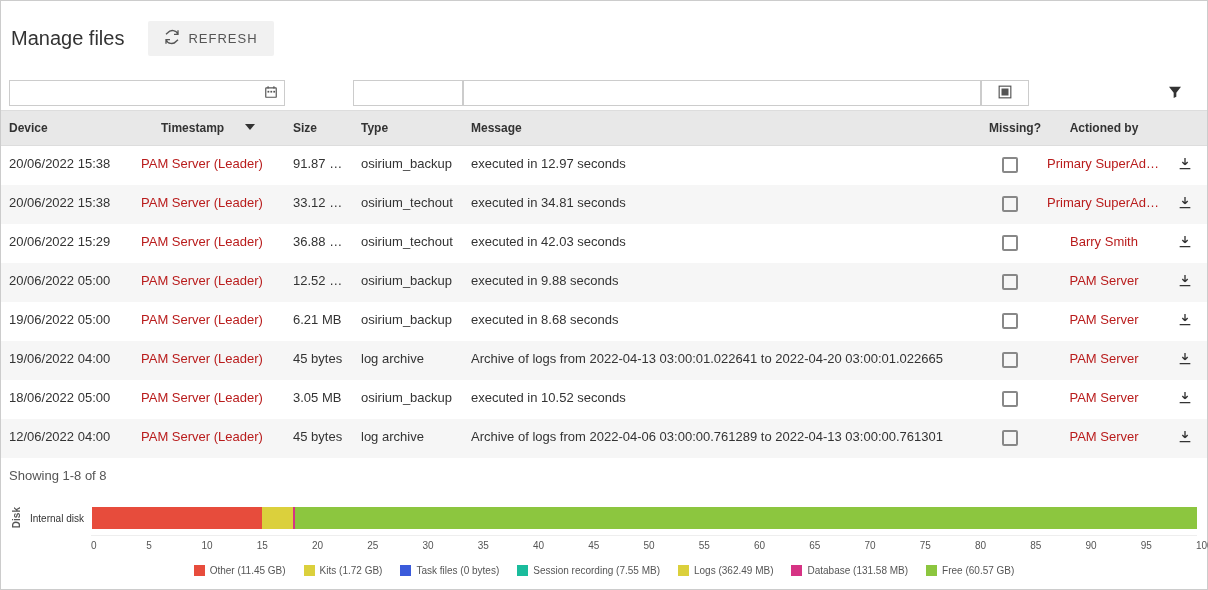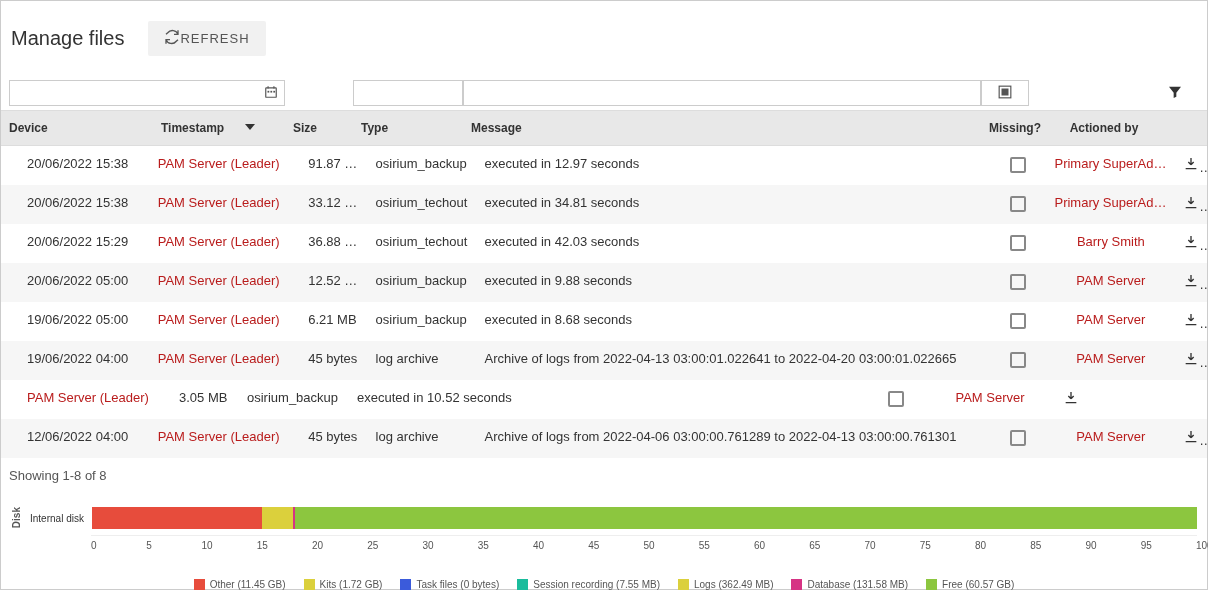--- a/index.html
+++ b/index.html
@@ -1,39 +1,39 @@
 <!DOCTYPE html>
 <html><head>
 <meta charset="utf-8">
 <style>
 * { box-sizing: border-box; margin: 0; padding: 0; }
 body { font-family: Arial, Helvetica, sans-serif; font-size: 13px; color: #333; background: #fff; }
 .container { width: 1208px; height: 590px; border: 1px solid #ccc; position: relative; }
 
 .header { display: flex; align-items: center; padding: 20px 10px; }
 .header h2 { font-size: 20px; font-weight: normal; margin-right: 24px; }
-.refresh-btn { display: flex; align-items: center; background: #f1f1f1; border: none; padding: 8px 16px; font-size: 13px; letter-spacing: 1px; color: #555; cursor: pointer; border-radius: 2px; }
+.refresh-btn { display: flex; align-items: center; gap: 8px; background: #f1f1f1; border: none; padding: 8px 16px; font-size: 13px; letter-spacing: 1px; color: #555; cursor: pointer; border-radius: 2px; }
 .refresh-btn svg { width: 16px; height: 16px; }
 
 .filter-row { display: flex; padding: 4px 8px; gap: 0; }
 .filter-cell { border: 1px solid #ccc; height: 26px; background: #fff; display: flex; align-items: center; justify-content: right; }
 .filter-cell input { width: 100%; border: none; height: 100%; outline: none; padding: 0 4px; }
 
 .table-head { display: flex; background: #e8e8e8; font-weight: bold; font-size: 12px; border-top: 1px solid #ddd; border-bottom: 1px solid #ddd; }
 .th, .td { padding: 10px 8px; }
 .col-ts { width: 132px; }
 .col-dev { width: 152px; }
 .col-size { width: 68px; }
 .col-type { width: 110px; }
 .col-msg { width: 518px; }
 .col-miss { width: 58px; text-align: center; }
 .col-act { width: 130px; text-align: center; }
 .col-dl { width: 32px; text-align: center; }
 
-.table-body .tr { display: flex; border-bottom: 0; padding-left: 18px; }
+.table-body .tr { display: flex; border-bottom: 0; }
 .table-body .tr:nth-child(even) { background: #f6f6f6; }
 .table-body .td { font-size: 13px; white-space: nowrap; overflow: hidden; text-overflow: ellipsis; }
 .link { color: #b91c1c; cursor: pointer; }
 .checkbox { width: 16px; height: 16px; border: 2px solid #888; display: inline-block; border-radius: 2px; vertical-align: middle; }
 .sort-arrow { display: inline-block; margin-left: 18px; }
 .dl-icon svg { width: 16px; height: 16px; cursor: pointer; }
 .funnel-icon svg { width: 16px; height: 16px; cursor: pointer; }
 
 .summary { padding: 10px 8px 4px; font-size: 13px; color: #555; }
 .disk-title { background: #ebebeb; font-weight: bold; font-size: 13px; color: #555; padding: 8px 10px; margin: 2px 6px; }
@@ -42,21 +42,21 @@
 .chart-container { display: flex; align-items: center; }
 .y-axis-label { writing-mode: vertical-rl; transform: rotate(180deg); font-size: 10px; font-weight: bold; color: #555; margin-right: 8px; }
 .chart-row-label { font-size: 10px; color: #333; margin-right: 8px; white-space: nowrap; }
 .bar-area { flex: 1; position: relative; }
 .bar { display: flex; height: 22px; width: 100%; }
 .seg { height: 100%; }
 
 .axis { display: flex; justify-content: space-between; margin-top: 6px; font-size: 10px; color: #555; border-top: 1px solid #eee; padding-top: 4px; }
 .axis span { width: 1px; text-align: center; position: relative; }
 
-.legend { display: flex; justify-content: center; gap: 18px; margin-top: 28px; font-size: 10px; color: #555; flex-wrap: wrap; }
+.legend { display: flex; justify-content: center; gap: 18px; margin-top: 14px; font-size: 10px; color: #555; flex-wrap: wrap; }
 .legend-item { display: flex; align-items: center; gap: 5px; }
 .swatch { width: 11px; height: 11px; }
 .table-head .th.col-miss, .table-head .th.col-act { font-size: 12px; }
 </style>
 </head>
 <body>
 
 <div class="container">
 
   <div class="header">
@@ -195,20 +195,21 @@
         <div class="td col-size">45 bytes</div>
         <div class="td col-type">log archive</div>
         <div class="td col-msg">Archive of logs from 2022-04-13 03:00:01.022641 to 2022-04-20 03:00:01.022665</div>
         <div class="td col-miss"><span class="checkbox"></span></div>
         <div class="td col-act link">PAM Server</div>
         <div class="td col-dl dl-icon"><svg viewBox="0 0 24 24" fill="#333">
             <path d="M12 3v10m0 0l-4-4m4 4l4-4M4 19h16" stroke="#333" stroke-width="2" fill="none"></path>
           </svg></div>
       </div>
       <div class="tr">
+        <div class="td col-ts">18/06/2022 05:00</div>
         <div class="td col-dev link">PAM Server (Leader)</div>
         <div class="td col-size">3.05 MB</div>
         <div class="td col-type">osirium_backup</div>
         <div class="td col-msg">executed in 10.52 seconds</div>
         <div class="td col-miss"><span class="checkbox"></span></div>
         <div class="td col-act link">PAM Server</div>
         <div class="td col-dl dl-icon"><svg viewBox="0 0 24 24" fill="#333">
             <path d="M12 3v10m0 0l-4-4m4 4l4-4M4 19h16" stroke="#333" stroke-width="2" fill="none"></path>
           </svg></div>
       </div>

